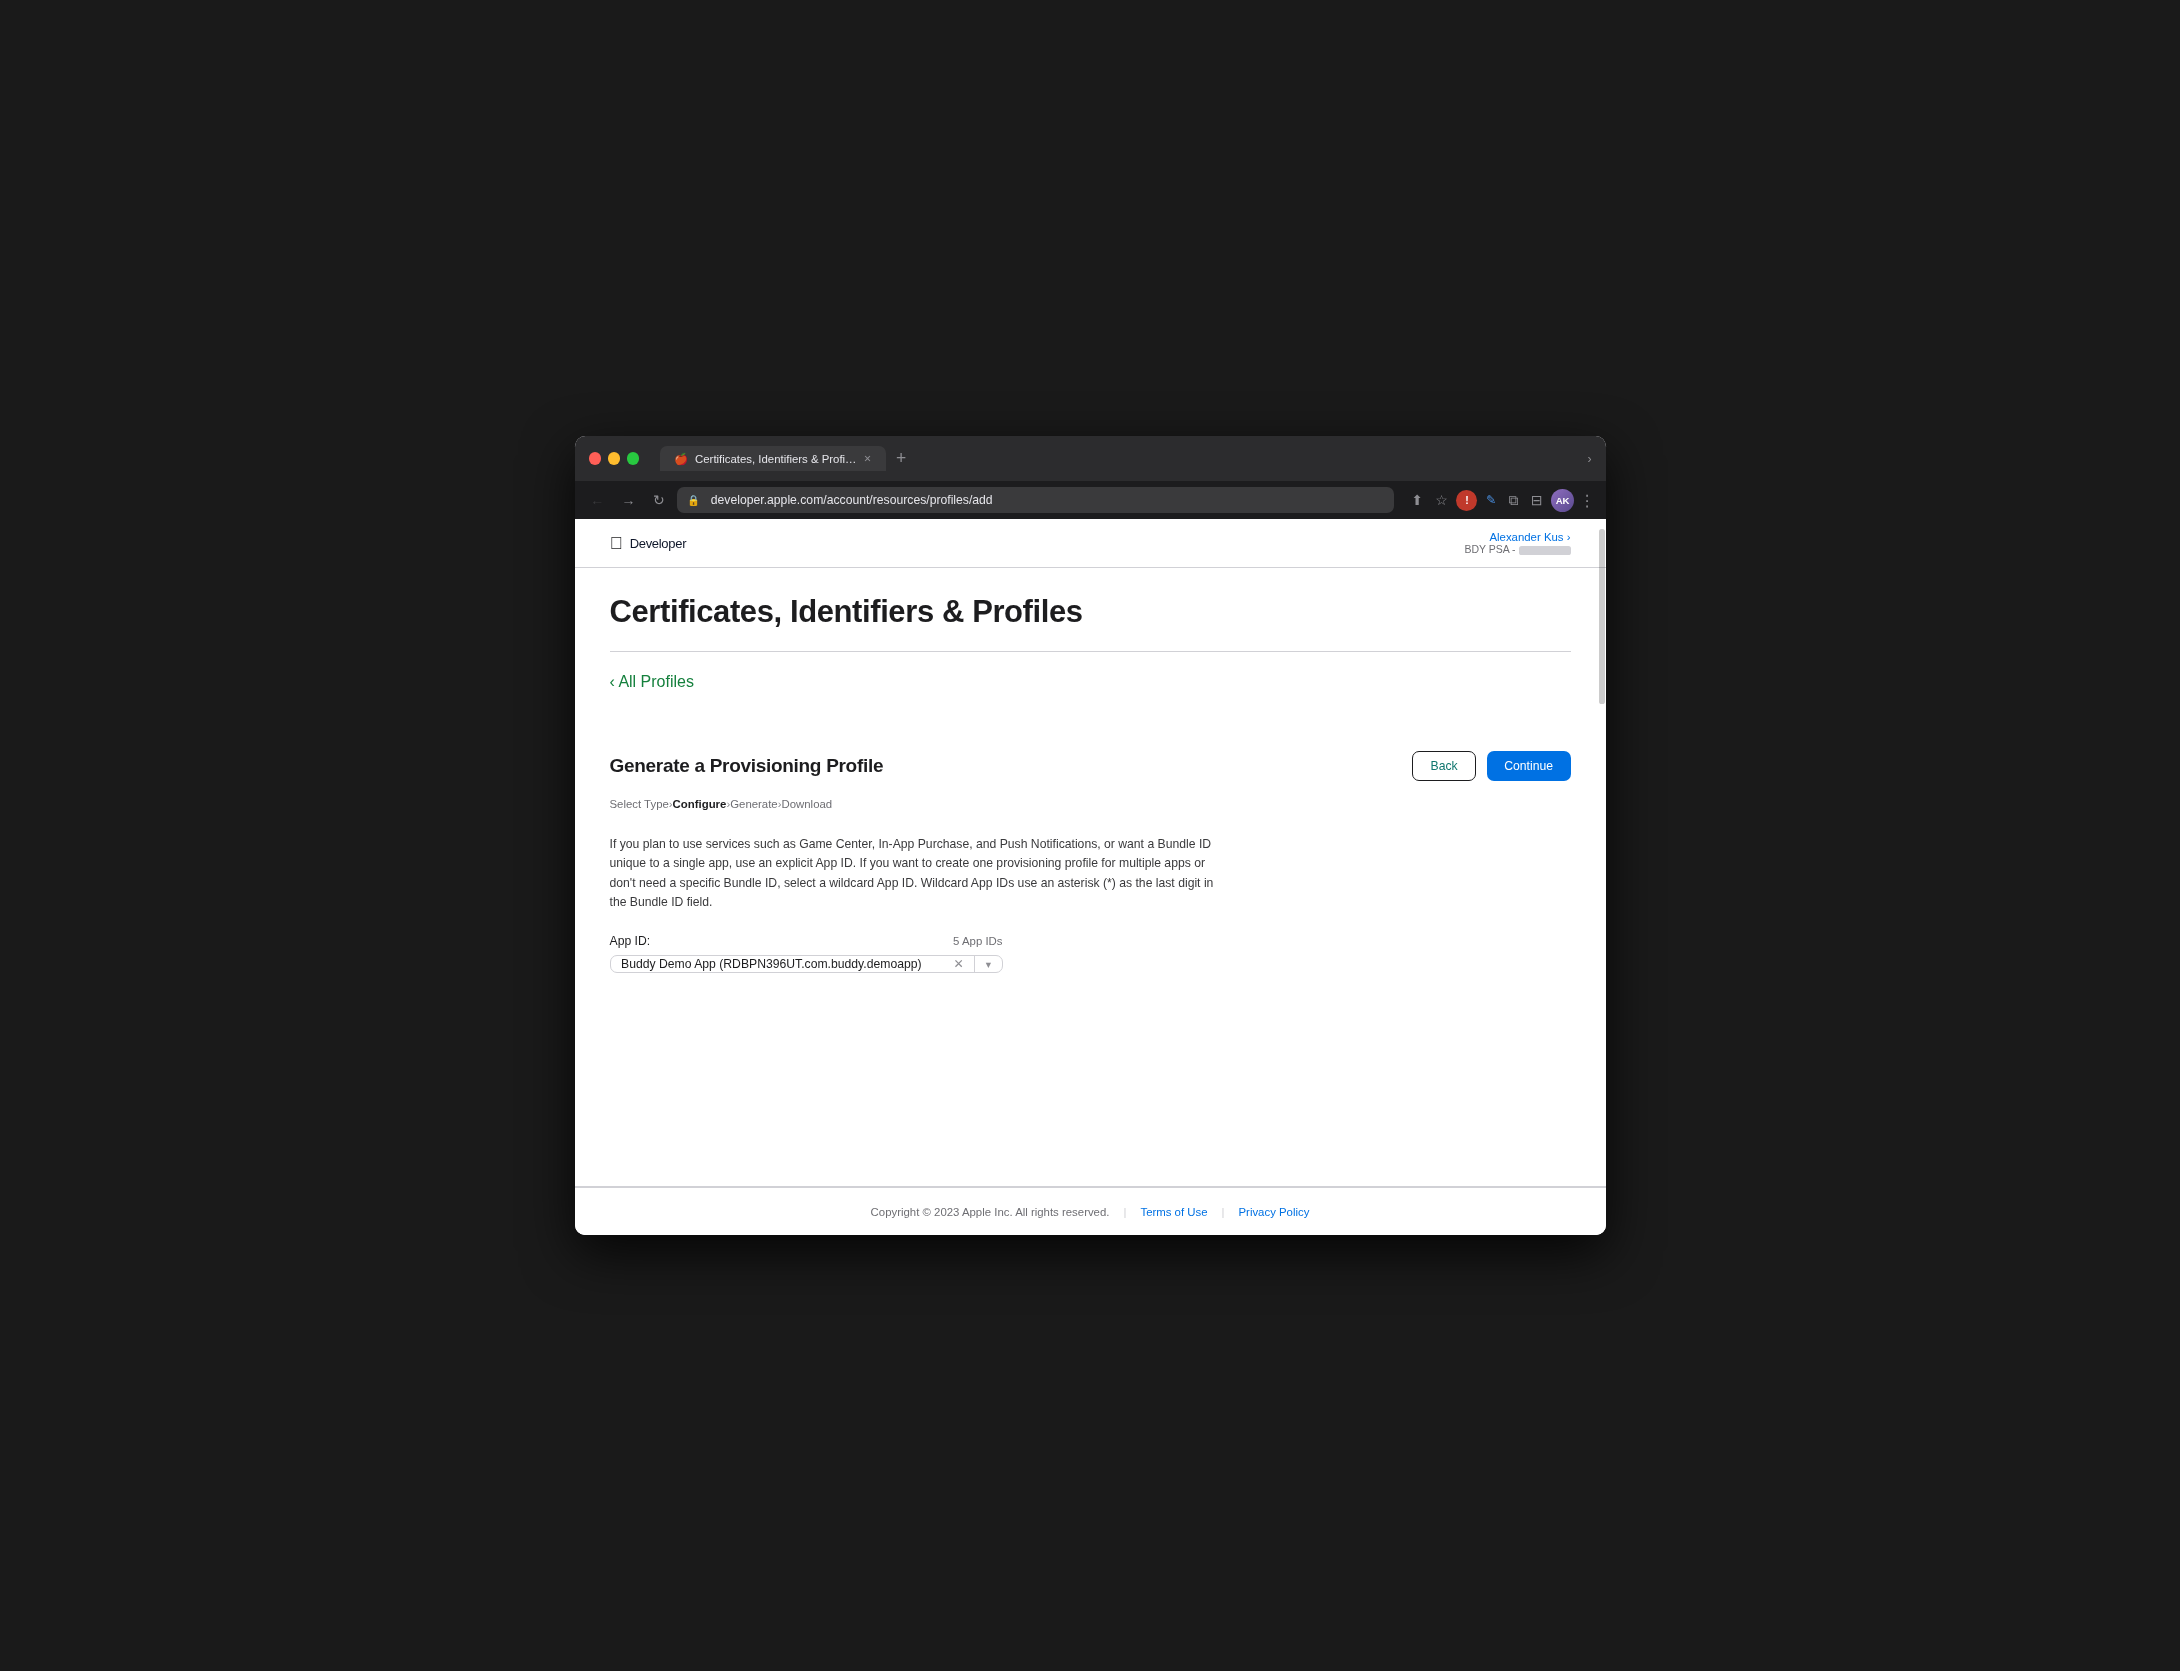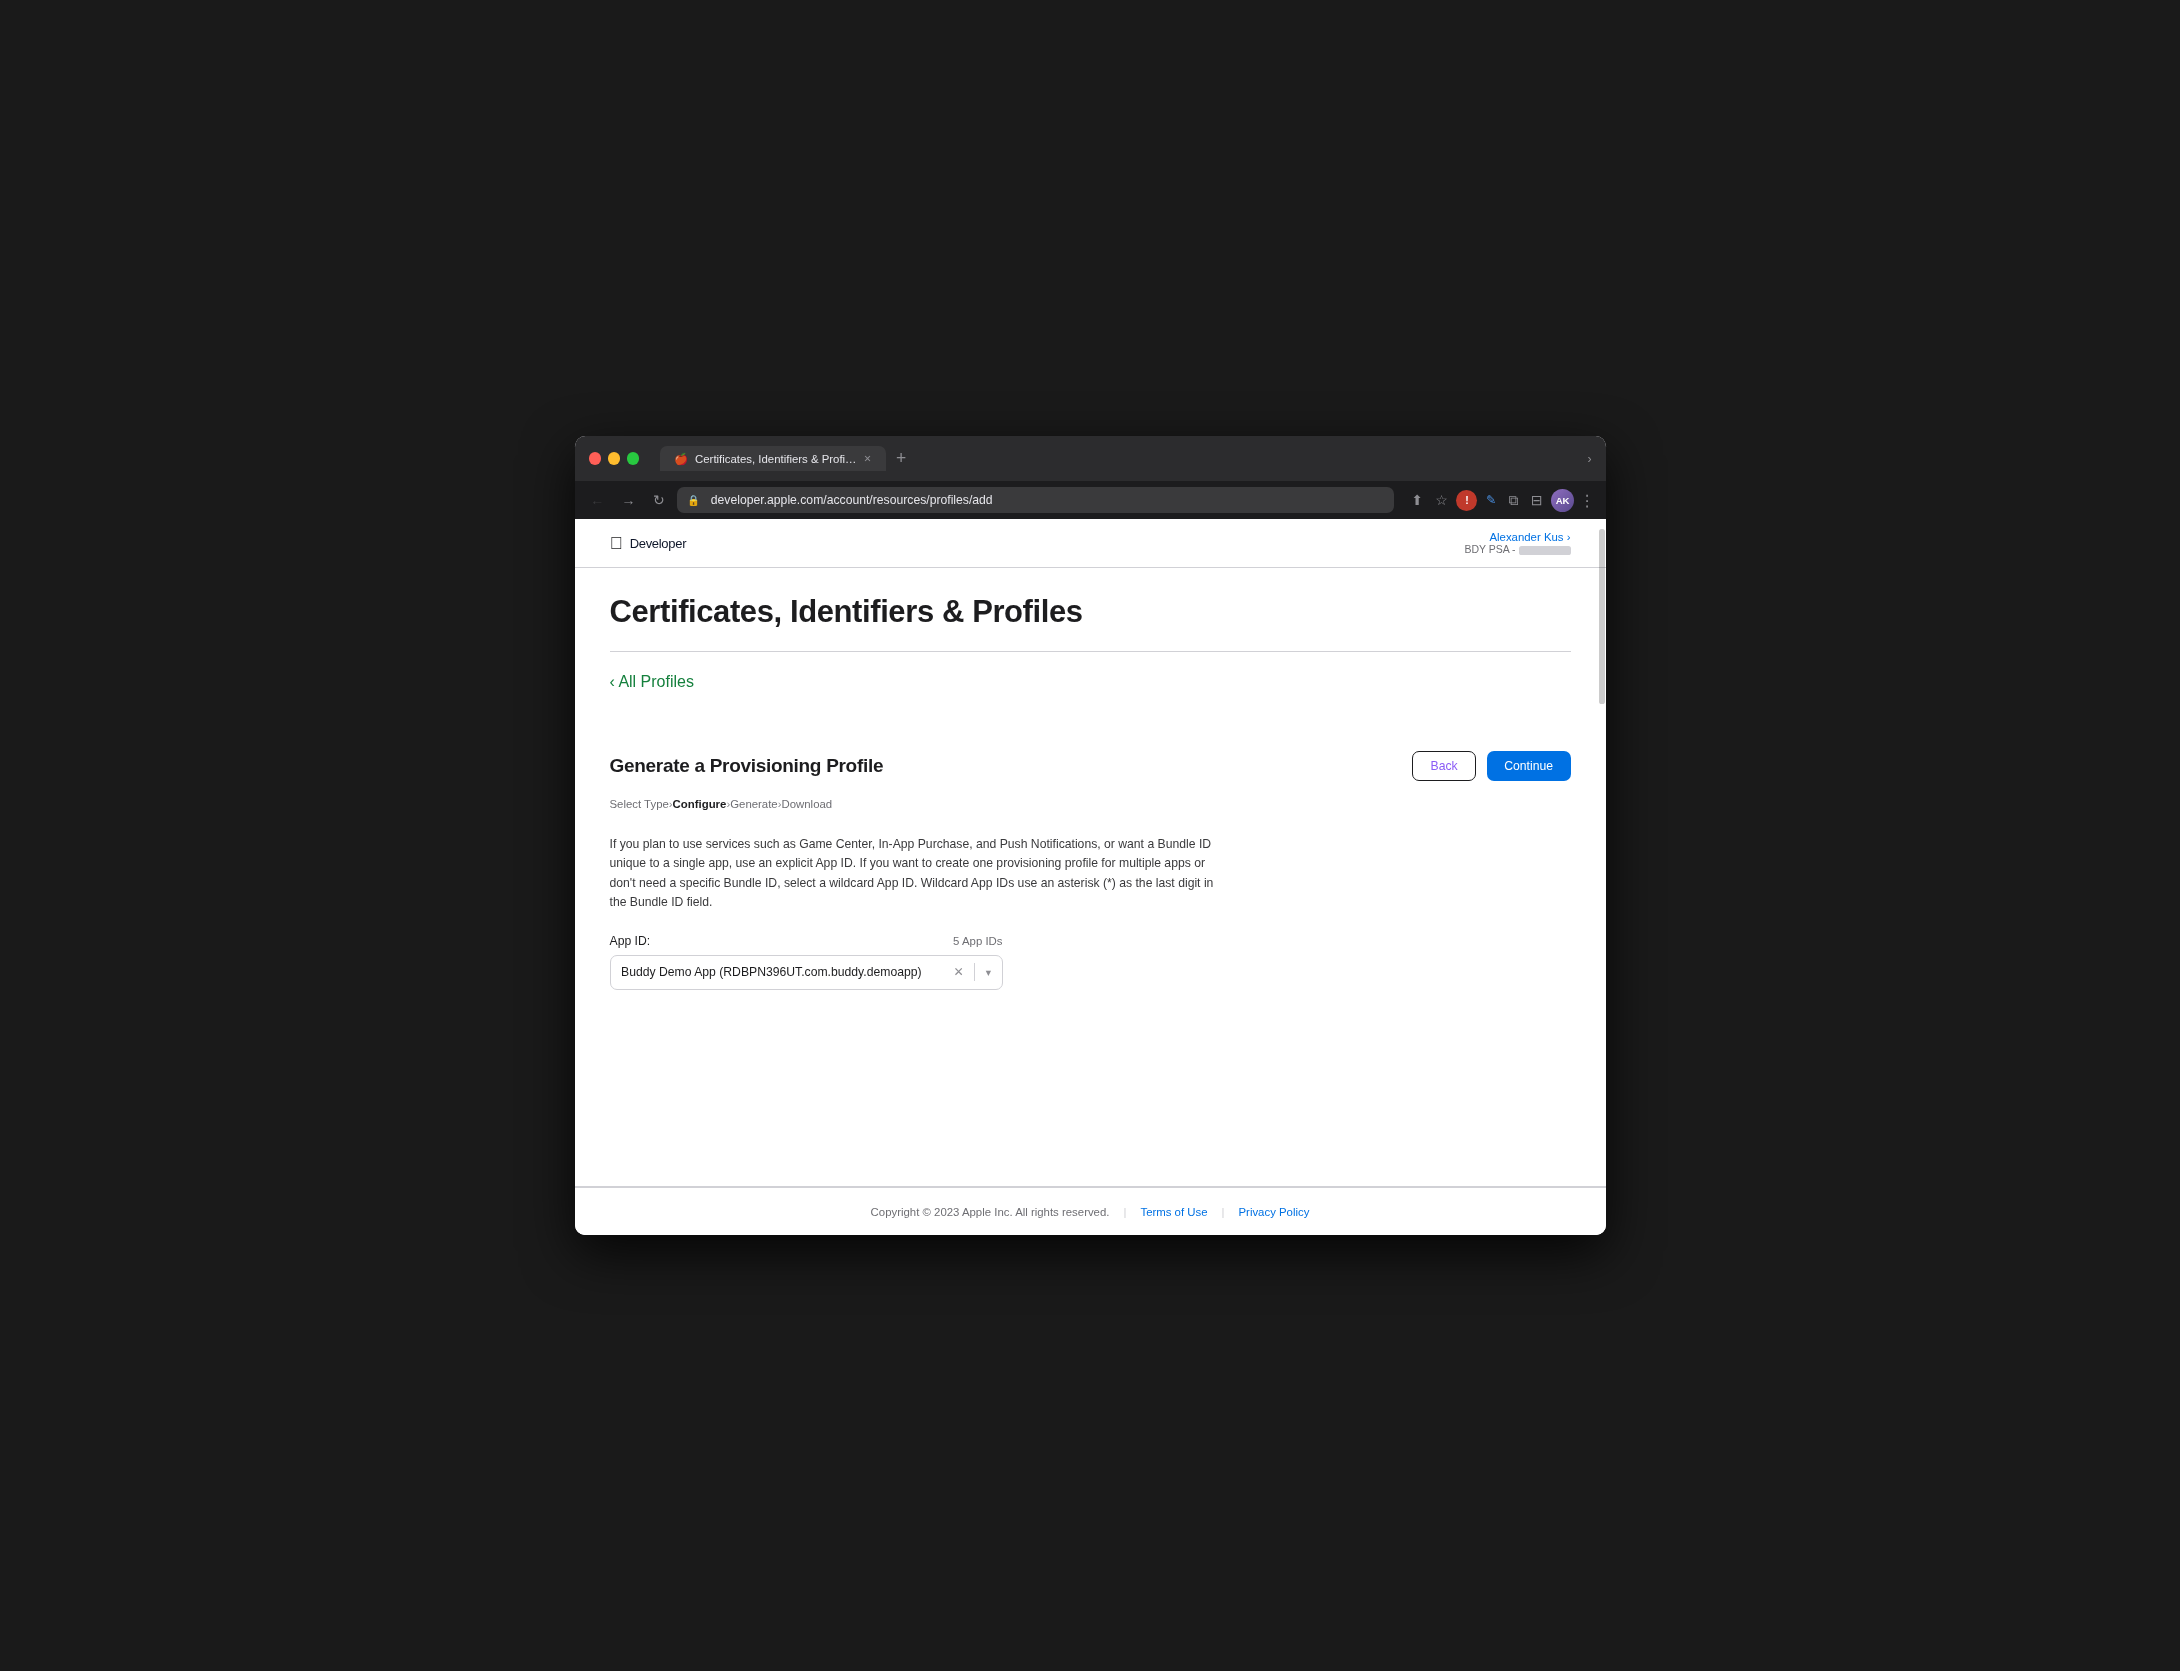--- a/index.html
+++ b/index.html
@@ -269,21 +269,21 @@
       display: flex;
       gap: 10.5px;
     }
     .btn-back {
       padding: 7px 17.5px;
       border: 1.3px solid #1d1d1f;
       background: white;
       border-radius: 7px;
       font-size: 12.2px;
       font-weight: 500;
-      color: #8b5cf6;
+      color: #0f766e;
       cursor: pointer;
     }
     .btn-continue {
       padding: 7px 17.5px;
       border: none;
       background: #0071e3;
       border-radius: 7px;
       font-size: 12.2px;
       font-weight: 500;
       color: white;
@@ -333,21 +333,21 @@
       font-weight: 500;
       color: #1d1d1f;
     }
     .app-id-count {
       font-size: 11.4px;
       color: #6e6e73;
     }
 
     .app-id-select {
       width: 393px;
-      height: 35px;
+      height: 18px;
       border: 1.3px solid #d1d1d6;
       border-radius: 7px;
       background: white;
       display: flex;
       align-items: center;
       padding: 0 10.5px;
       gap: 7px;
       cursor: pointer;
     }
     .app-id-value {

